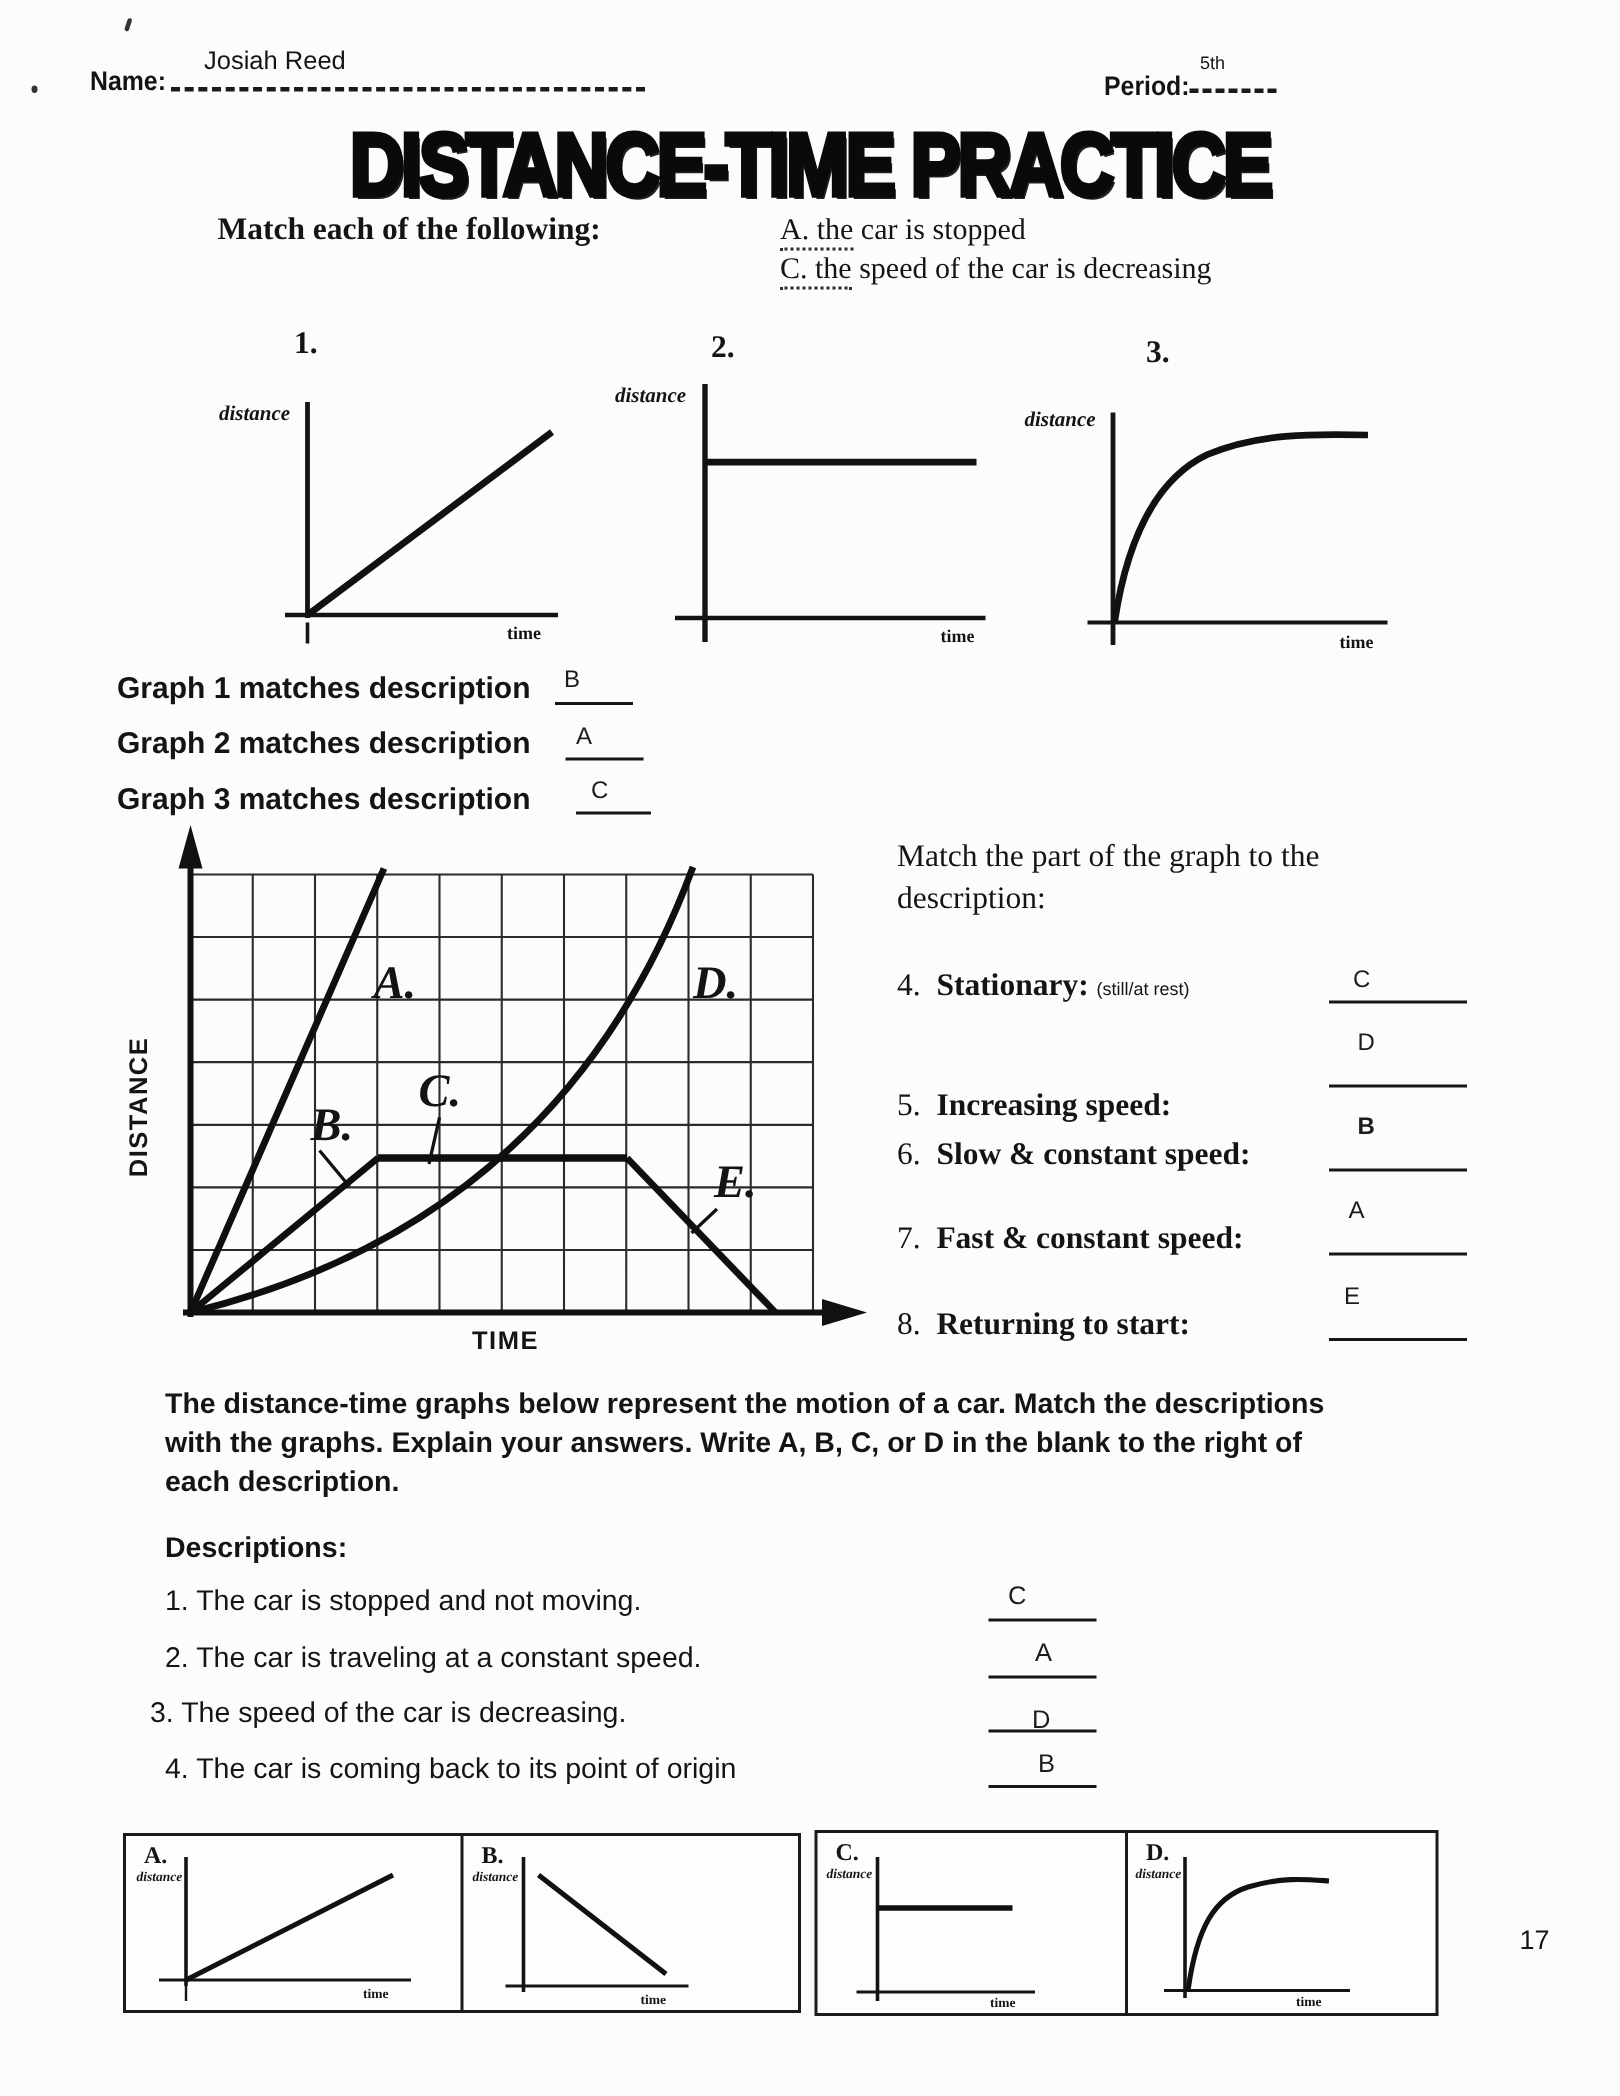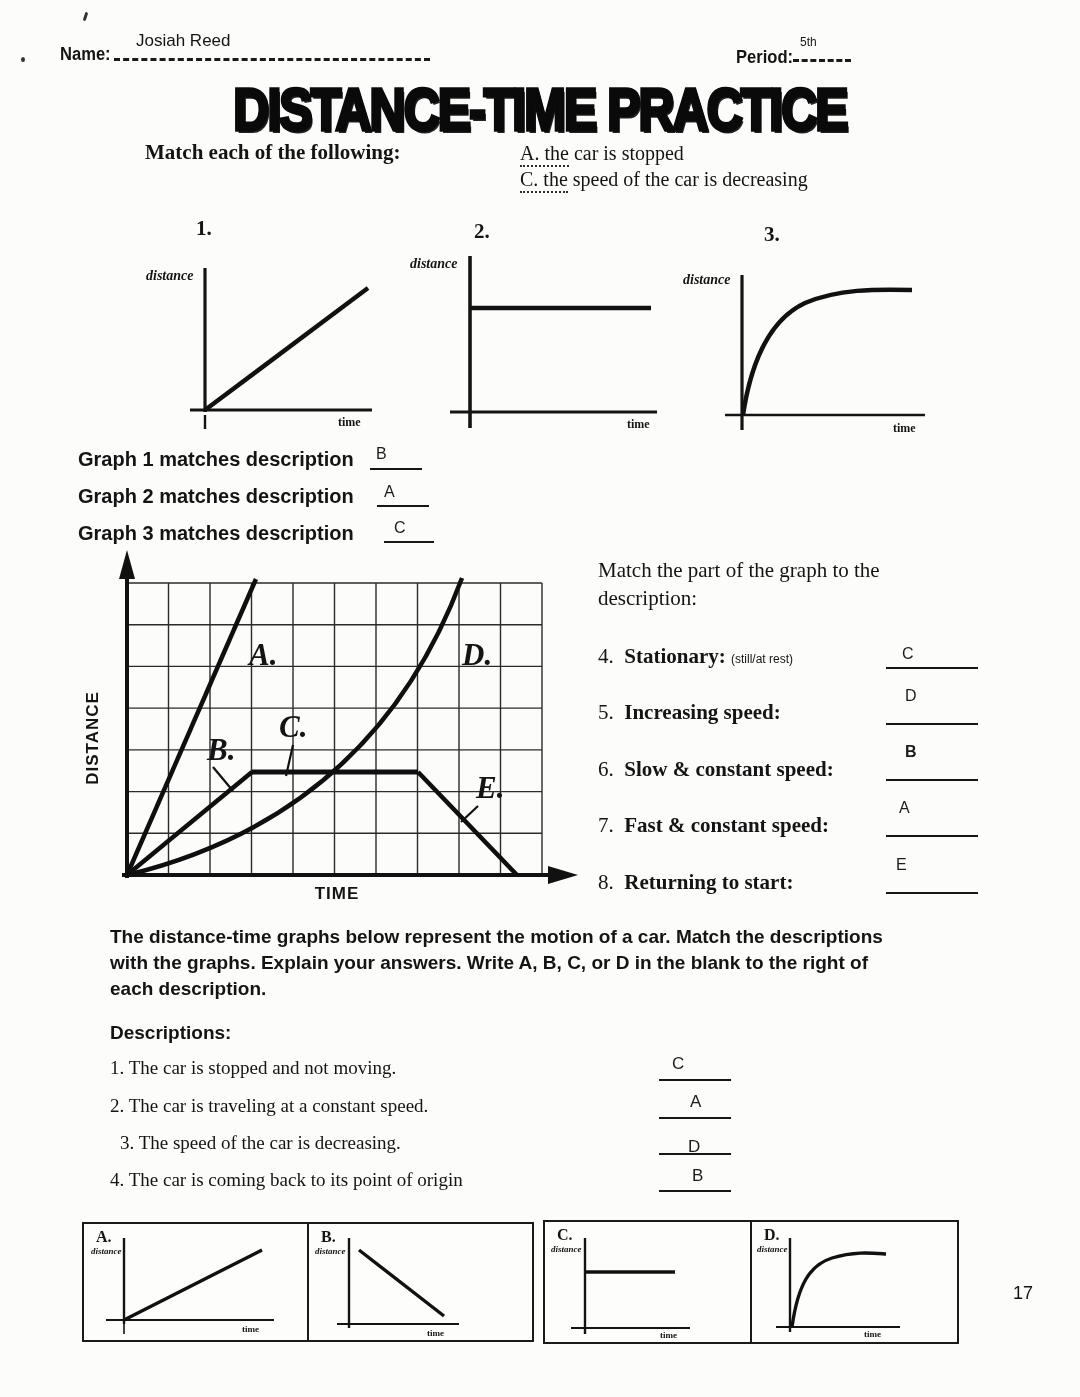--- a/index.html
+++ b/index.html
@@ -19,21 +19,21 @@
   .dashline{border-bottom:3px dashed #1a1a1a;height:0;}
   .blank{border-bottom:2px solid #161616;height:0;}
   .ans{font-family:"Liberation Sans",sans-serif;font-size:16px;color:#1c1c1c;}
   .optkey{border-bottom:2px dotted #2d2d2d;padding-bottom:1px;}
   .opt{font-size:20px;line-height:26px;}
   .matchrow{font-family:"Liberation Sans",sans-serif;font-weight:bold;font-size:20px;}
   .gnum{font-weight:bold;font-size:21px;}
   .pmitem{font-size:21px;}
   .pmnote{font-family:"Liberation Sans",sans-serif;font-size:12px;font-weight:normal;}
   .para{font-family:"Liberation Sans",sans-serif;font-weight:bold;font-size:19px;line-height:26px;}
-  .ditem{font-family:Liberation Serif, serif;font-size:19px;text-align:center;}
+  .ditem{font-family:Liberation Sans, sans-serif;font-size:19px;text-align:center;}
   .box{border:2.5px solid #1a1a1a;background:#fdfdfc;}
   .divider{background:#1a1a1a;width:2px;}
   svg text{fill:#141414;}
   .speck{background:#333;border-radius:50%;}
 </style>
 </head>
 <body>
 
 <div class="page">
 
@@ -130,21 +130,21 @@
 
   <div class="abs serif" style="left:598px;top:556px;font-size:21px;line-height:28px;">
     <div>Match the part of the graph to the</div>
     <div>description:</div>
   </div>
 
   <div class="abs pmitem nowrap" style="left:598px;top:644px;"><span>4.</span>&nbsp; <span class="bold">Stationary:</span> <span class="pmnote">(still/at rest)</span></div>
   <div class="abs ans" style="left:902px;top:645px;">C</div>
   <div class="abs blank" style="left:886px;top:667px;width:92px;"></div>
 
-  <div class="abs pmitem nowrap" style="left:598px;top:700px;"><span>5.</span>&nbsp; <span class="bold">Increasing speed:</span></div>
+  <div class="abs pmitem nowrap" style="left:598px;top:724px;"><span>5.</span>&nbsp; <span class="bold">Increasing speed:</span></div>
   <div class="abs ans" style="left:905px;top:687px;">D</div>
   <div class="abs blank" style="left:886px;top:723px;width:92px;"></div>
 
   <div class="abs pmitem nowrap" style="left:598px;top:757px;"><span>6.</span>&nbsp; <span class="bold">Slow &amp; constant speed:</span></div>
   <div class="abs ans" style="left:905px;top:743px;font-weight:bold;">B</div>
   <div class="abs blank" style="left:886px;top:779px;width:92px;"></div>
 
   <div class="abs pmitem nowrap" style="left:598px;top:813px;"><span>7.</span>&nbsp; <span class="bold">Fast &amp; constant speed:</span></div>
   <div class="abs ans" style="left:899px;top:799px;">A</div>
   <div class="abs blank" style="left:886px;top:835px;width:92px;"></div>
@@ -161,21 +161,21 @@
   <div class="abs para" style="left:110px;top:1020px;text-align:right;">Descriptions:</div>
 
   <div class="abs ditem" style="left:110px;top:1057px;">1. The car is stopped and not moving.</div>
   <div class="abs ans" style="left:672px;top:1054px;font-size:17px;">C</div>
   <div class="abs blank" style="left:659px;top:1079px;width:72px;"></div>
 
   <div class="abs ditem" style="left:110px;top:1095px;">2. The car is traveling at a constant speed.</div>
   <div class="abs ans" style="left:690px;top:1092px;font-size:17px;">A</div>
   <div class="abs blank" style="left:659px;top:1117px;width:72px;"></div>
 
-  <div class="abs ditem" style="left:120px;top:1132px;">3. The speed of the car is decreasing.</div>
+  <div class="abs ditem" style="left:100px;top:1132px;">3. The speed of the car is decreasing.</div>
   <div class="abs ans" style="left:688px;top:1137px;font-size:17px;">D</div>
   <div class="abs blank" style="left:659px;top:1153px;width:72px;"></div>
 
   <div class="abs ditem" style="left:110px;top:1169px;">4. The car is coming back to its point of origin</div>
   <div class="abs ans" style="left:692px;top:1166px;font-size:17px;">B</div>
   <div class="abs blank" style="left:659px;top:1190px;width:72px;"></div>
 
   <div class="abs box" style="left:82px;top:1222px;width:448px;height:116px;">
     <div class="abs divider" style="left:223px;top:0;height:116px;"></div>
     <svg class="abs" style="left:0;top:0;" width="223" height="116" viewBox="0 0 223 116">

